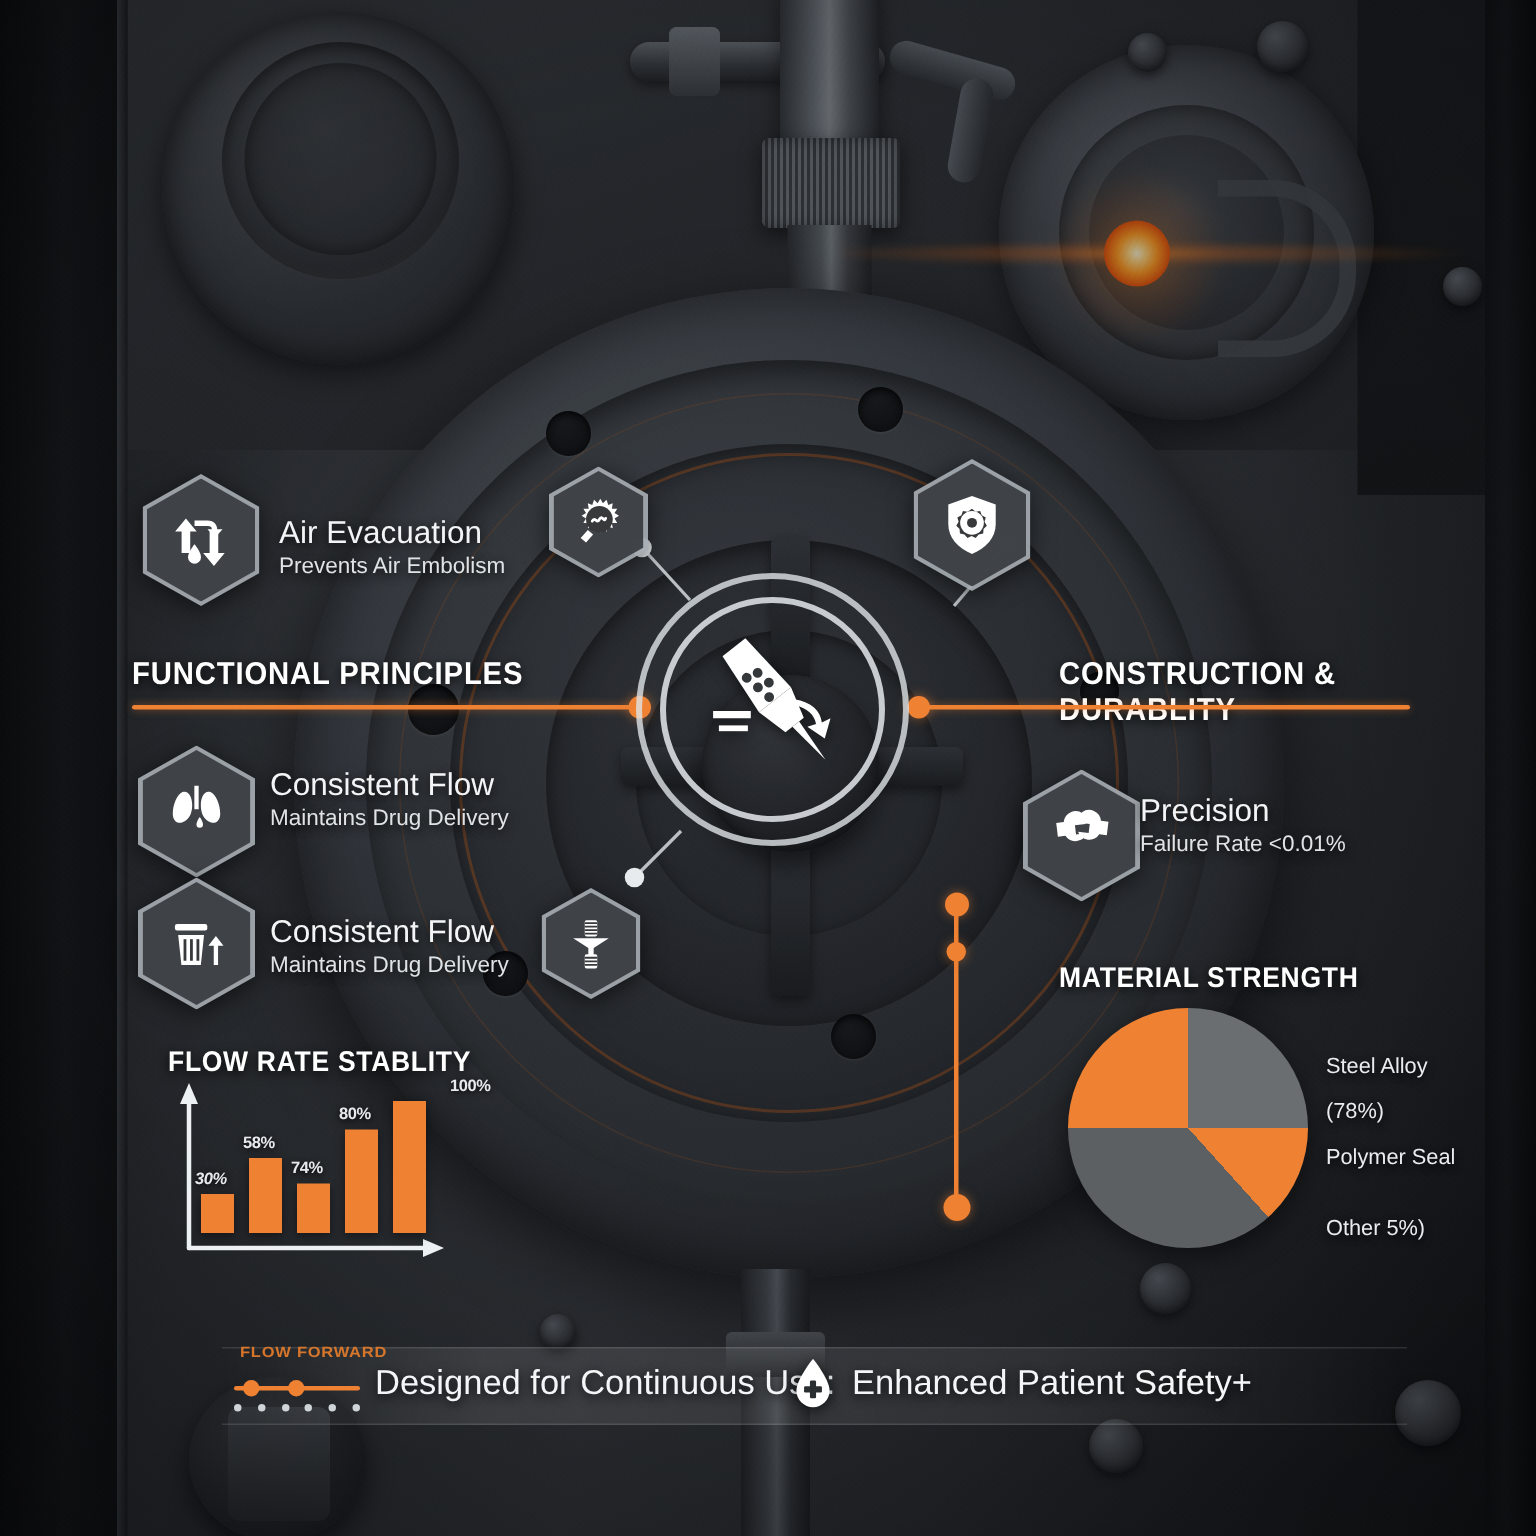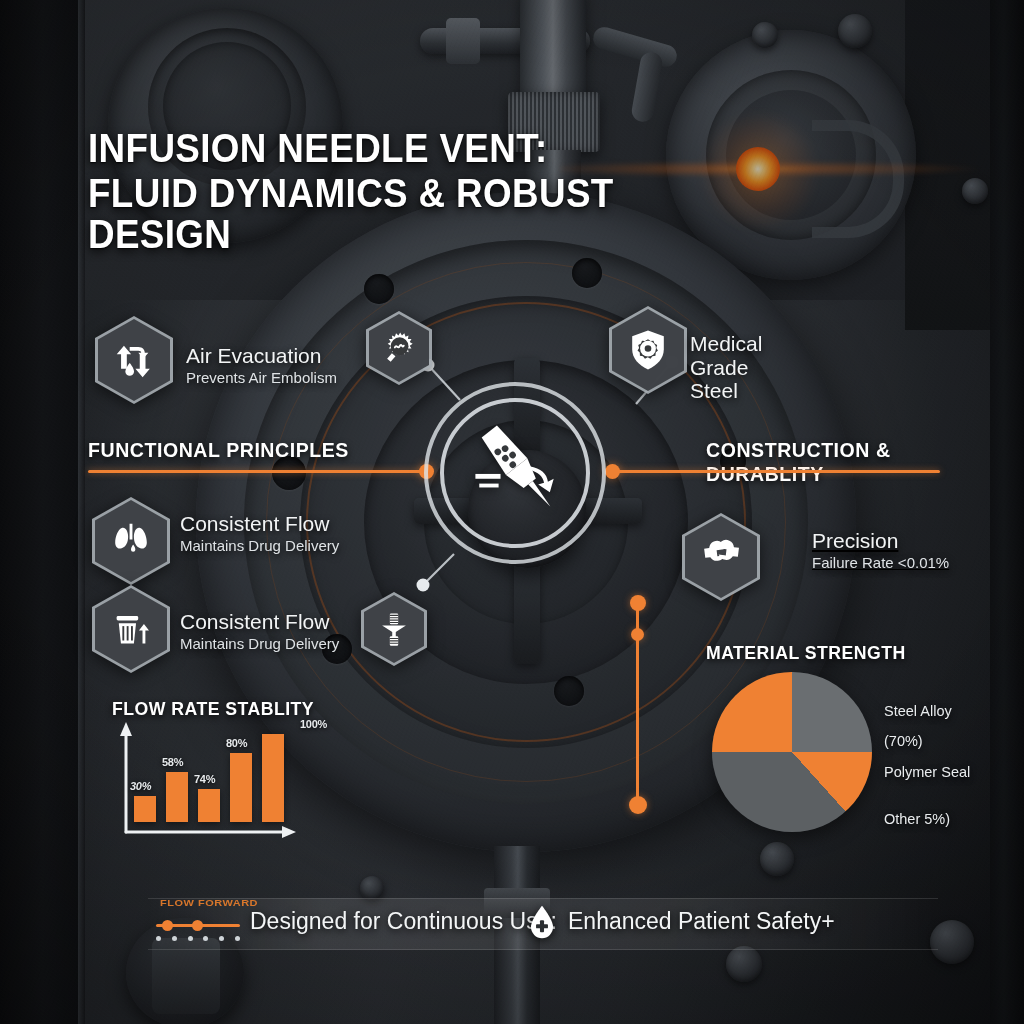--- a/index.html
+++ b/index.html
@@ -310,24 +310,20 @@
         <line x1="672" y1="362" x2="636" y2="404"></line>
         <line x1="423" y1="585" x2="454" y2="554"></line>
       </g>
       <g fill="#e7ebee">
         <circle cx="428" cy="365" r="6.5"></circle>
         <circle cx="672" cy="362" r="6.5"></circle>
         <circle cx="423" cy="585" r="6.5"></circle>
       </g>
     </svg>
 
-    <div class="title">
-      <span class="l1">INFUSION NEEDLE VENT:</span>
-      <span class="l2">FLUID DYNAMICS &amp; ROBUST DESIGN</span>
-    </div>
 
     <div class="sec sec-left">FUNCTIONAL PRINCIPLES</div>
     <div class="rule rule-left"></div>
     <div class="rule-dot rule-dot-l"></div>
 
     <div class="sec sec-right">CONSTRUCTION &amp; DURABLITY</div>
     <div class="rule rule-right"></div>
     <div class="rule-dot rule-dot-r"></div>
 
     <div class="hexwrap" style="left:95px;top:316px;">
@@ -400,35 +396,31 @@
         <svg viewBox="0 0 64 64">
           <path d="M32 5l22 8v18c0 13-9 22-22 28-13-6-22-15-22-28V13z"></path>
           <g fill="#37393b">
             <path d="M32 17l3.4 2.6 4.2-.6 1.4 4 3.8 2-1.2 4.1 2.2 3.6-3.1 2.9-.3 4.3-4.2.9-2.8 3.2-3.8-1.9-3.8 1.9-2.8-3.2-4.2-.9-.3-4.3-3.1-2.9 2.2-3.6-1.2-4.1 3.8-2 1.4-4 4.2.6z"></path>
           </g>
           <circle cx="32" cy="30" r="11" fill="#fff"></circle>
           <circle cx="32" cy="30" r="4.6" fill="#37393b"></circle>
         </svg>
       </div>
     </div>
-    <div class="feat two" style="left:690px;top:332px;">
-      <div class="ttl">Medical Grade</div>
-      <div class="ttl">Steel</div>
-    </div>
 
     <div class="hexwrap" style="left:682px;top:513px;">
       <div class="outer"></div>
       <div class="inner">
         <svg viewBox="0 0 64 64">
           <path d="M22 12a11 11 0 0 0-9 17l-5 5 9 9 5-5a11 11 0 0 0 14-14l-7 7-6-6 7-7a11 11 0 0 0-8-6z" transform="rotate(38 28 28)"></path>
           <path d="M44 12a11 11 0 0 1 9 17l5 5-9 9-5-5a11 11 0 0 1-14-14l7 7 6-6-7-7a11 11 0 0 1 8-6z" transform="rotate(-38 36 28)"></path>
         </svg>
       </div>
     </div>
-    <div class="feat" style="left:812px;top:529px;text-decoration:underline;">
+    <div class="feat" style="left:760px;top:529px;">
       <div class="ttl">Precision</div>
       <div class="sub">Failure Rate &lt;0.01%</div>
     </div>
 
     <div class="hexwrap sm" style="left:361px;top:592px;">
       <div class="outer"></div>
       <div class="inner">
         <svg viewBox="0 0 64 64">
           <rect x="25" y="6" width="14" height="18" rx="2"></rect>
           <g stroke="#37393b" stroke-width="2">
@@ -494,21 +486,21 @@
         <div class="blab" style="left:98px;bottom:73px;">80%</div>
 
         <div class="bar" style="left:134px;height:88px;"></div>
         <div class="blab" style="left:128px;bottom:92px;margin-left:44px;">100%</div>
       </div>
     </div>
 
     <div class="chart-title" style="left:706px;top:642px;">MATERIAL STRENGTH</div>
     <div class="pie" style="background:conic-gradient(#6a6e71 0deg 90deg, #ef8133 90deg 138deg, #5c6063 138deg 270deg, #ef8133 270deg 360deg);"></div>
     <div class="pie-leg" style="top:704px;">Steel Alloy</div>
-    <div class="pie-leg" style="top:734px;">(70%)</div>
+    <div class="pie-leg" style="top:734px;">(78%)</div>
     <div class="pie-leg" style="top:765px;">Polymer Seal</div>
     <div class="pie-leg" style="top:796px;margin-top:16px;">Other 5%)</div>
 
     <div class="foot-band"></div>
     <div class="mini-cap">FLOW FORWARD</div>
     <div class="mini-track"></div>
     <div class="mini-node" style="left:162px;"></div>
     <div class="mini-node" style="left:192px;"></div>
     <div class="mini-dots">
       <i></i>

